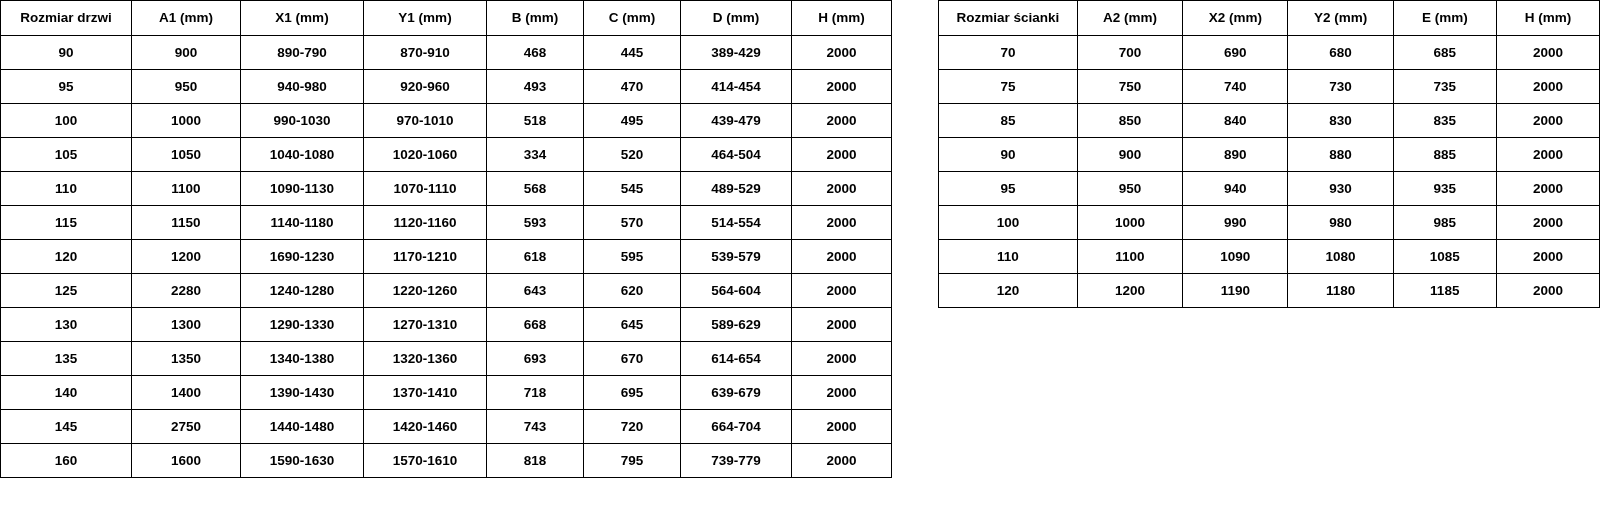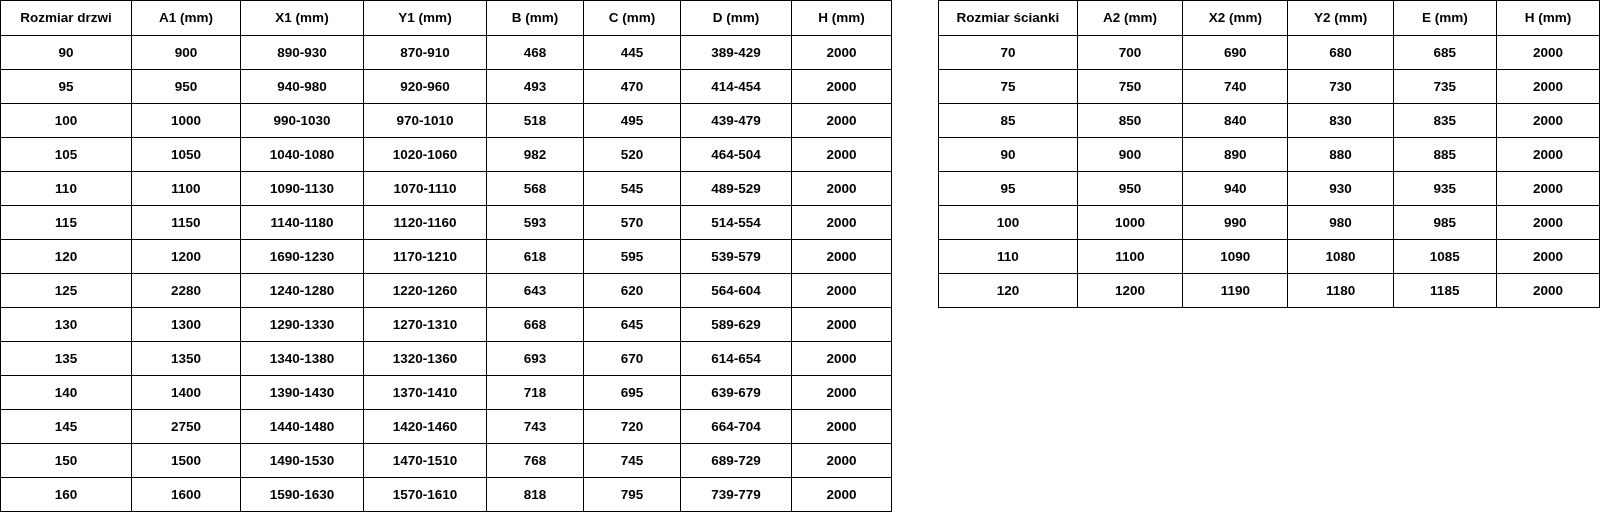--- a/index.html
+++ b/index.html
@@ -93,21 +93,21 @@
             <th>B (mm)</th>
             <th>C (mm)</th>
             <th>D (mm)</th>
             <th>H (mm)</th>
           </tr>
       </thead>
       <tbody>
           <tr>
             <td>90</td>
             <td>900</td>
-            <td>890-930</td>
+            <td>890-790</td>
             <td>870-910</td>
             <td>468</td>
             <td>445</td>
             <td>389-429</td>
             <td>2000</td>
           </tr>
           <tr>
             <td>95</td>
             <td>950</td>
             <td>940-980</td>
@@ -125,21 +125,21 @@
             <td>518</td>
             <td>495</td>
             <td>439-479</td>
             <td>2000</td>
           </tr>
           <tr>
             <td>105</td>
             <td>1050</td>
             <td>1040-1080</td>
             <td>1020-1060</td>
-            <td>982</td>
+            <td>334</td>
             <td>520</td>
             <td>464-504</td>
             <td>2000</td>
           </tr>
           <tr>
             <td>110</td>
             <td>1100</td>
             <td>1090-1130</td>
             <td>1070-1110</td>
             <td>568</td>
@@ -208,30 +208,20 @@
             <td>2000</td>
           </tr>
           <tr>
             <td>145</td>
             <td>2750</td>
             <td>1440-1480</td>
             <td>1420-1460</td>
             <td>743</td>
             <td>720</td>
             <td>664-704</td>
-            <td>2000</td>
-          </tr>
-          <tr>
-            <td>150</td>
-            <td>1500</td>
-            <td>1490-1530</td>
-            <td>1470-1510</td>
-            <td>768</td>
-            <td>745</td>
-            <td>689-729</td>
             <td>2000</td>
           </tr>
           <tr>
             <td>160</td>
             <td>1600</td>
             <td>1590-1630</td>
             <td>1570-1610</td>
             <td>818</td>
             <td>795</td>
             <td>739-779</td>

